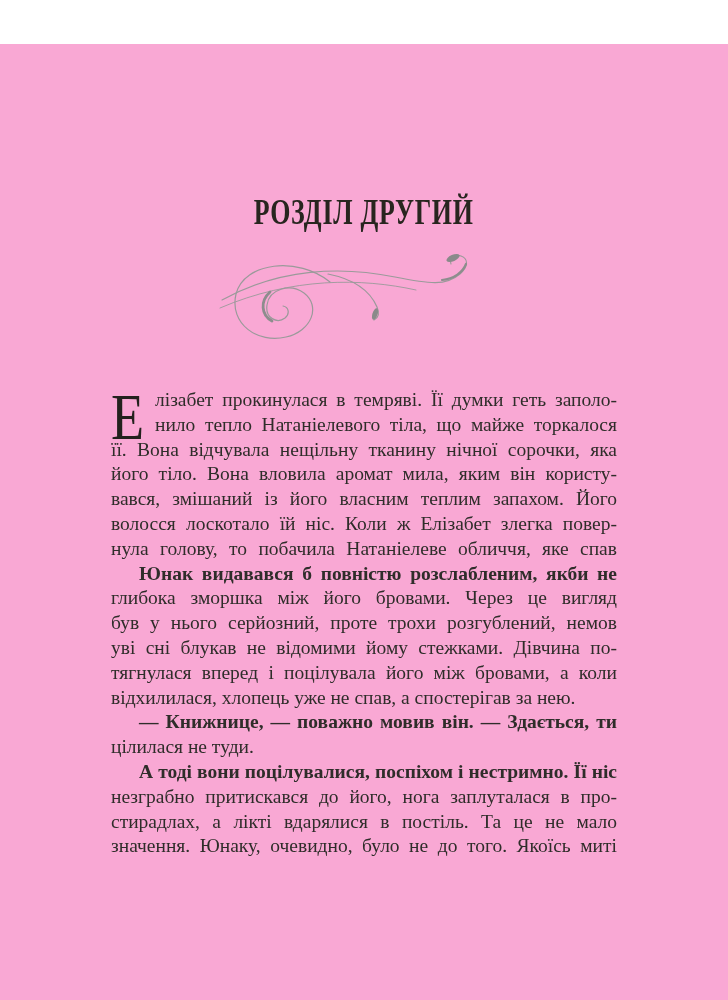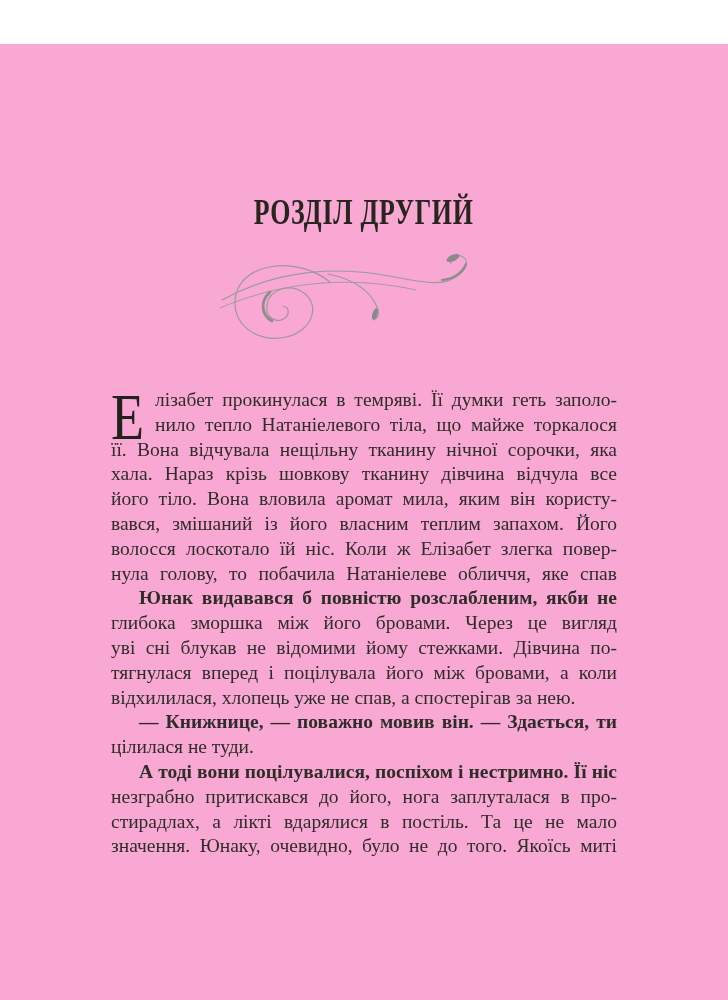--- a/index.html
+++ b/index.html
@@ -109,29 +109,29 @@
       <ellipse cx="195" cy="74" rx="2.6" ry="6" transform="rotate(18 195 74)" fill="#8a8a8a"></ellipse>
     </svg>
   </div>
 
   <div class="body-text">
       <div class="paragraph">
         <span class="dropcap">Е</span>
         <div class="line">лізабет прокинулася в темряві. Її думки геть заполо-</div>
         <div class="line">нило тепло Натаніелевого тіла, що майже торкалося</div>
         <div class="line">її. Вона відчувала нещільну тканину нічної сорочки, яка</div>
-        <div class="line">хала. Нараз крізь шовкову тканину дівчина відчула все</div>
         <div class="line">його тіло. Вона вловила аромат мила, яким він користу-</div>
         <div class="line">вався, змішаний із його власним теплим запахом. Його</div>
         <div class="line">волосся лоскотало їй ніс. Коли ж Елізабет злегка повер-</div>
         <div class="line">нула голову, то побачила Натаніелеве обличчя, яке спав</div>
       </div>
       <div class="paragraph">
         <div class="line indent">Юнак видавався б повністю розслабленим, якби не</div>
         <div class="line">глибока зморшка між його бровами. Через це вигляд</div>
+        <div class="line">був у нього серйозний, проте трохи розгублений, немов</div>
         <div class="line">уві сні блукав не відомими йому стежками. Дівчина по-</div>
         <div class="line">тягнулася вперед і поцілувала його між бровами, а коли</div>
         <div class="line last">відхилилася, хлопець уже не спав, а спостерігав за нею.</div>
       </div>
       <div class="paragraph">
         <div class="line indent">— Книжнице, — поважно мовив він. — Здається, ти</div>
         <div class="line last">цілилася не туди.</div>
       </div>
       <div class="paragraph">
         <div class="line indent">А тоді вони поцілувалися, поспіхом і нестримно. Її ніс</div>

